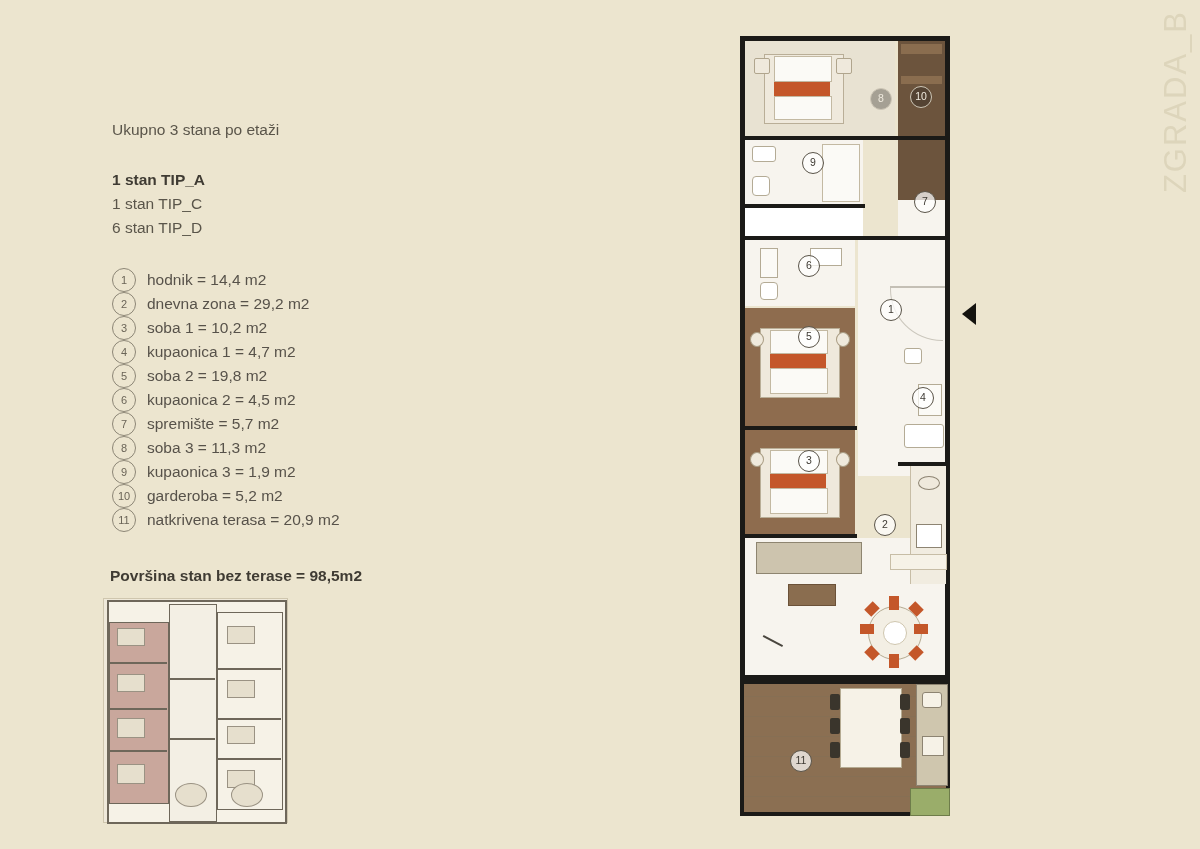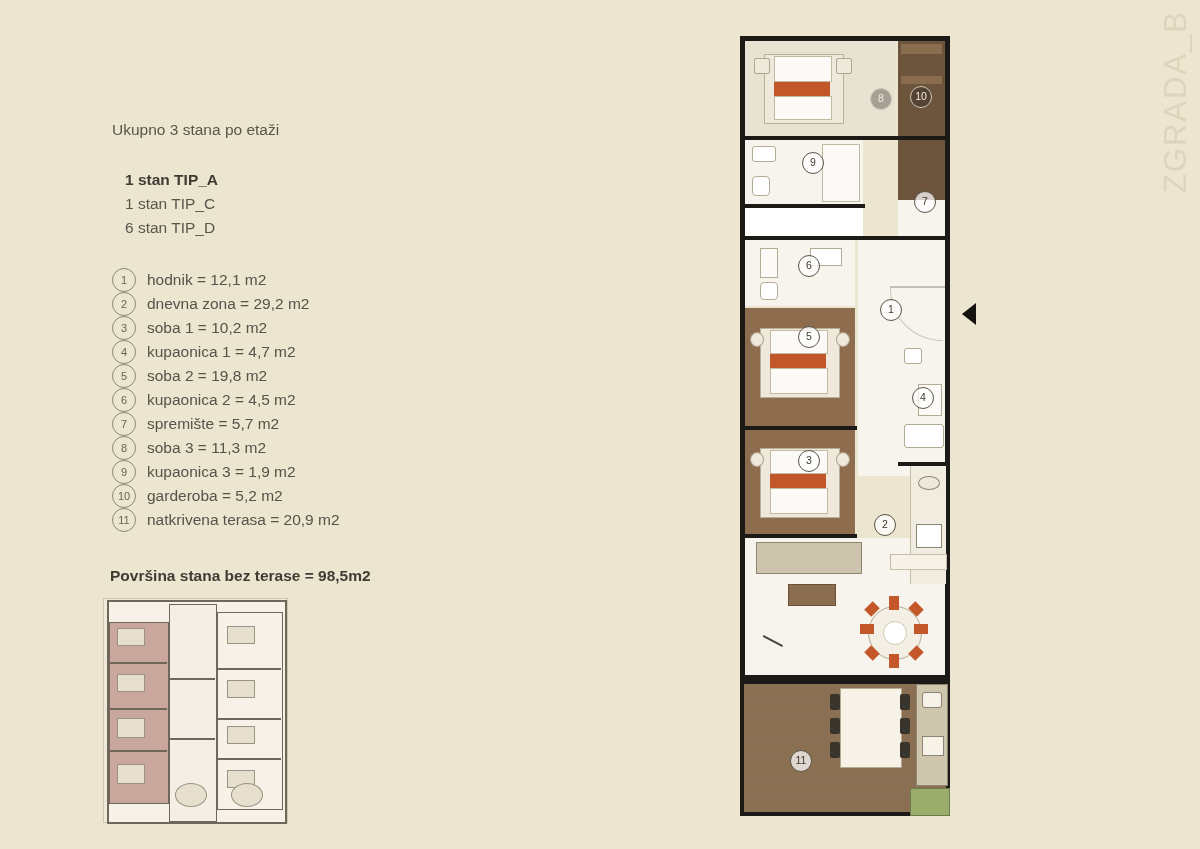--- a/index.html
+++ b/index.html
@@ -20,21 +20,21 @@
     font-size:38px;letter-spacing:0.5px;
     color:#595449;font-weight:400;
     white-space:nowrap;
   }
   #subtitle{
     position:absolute;left:112px;top:121px;
     font-size:15.5px;color:#5a554a;
   }
   #unit-list{
     position:absolute;left:112px;top:168px;
-    font-size:15.5px;line-height:24px;color:#5a554a;margin-left:13px;
+    font-size:15.5px;line-height:24px;color:#5a554a;
   }
   #unit-list .active{font-weight:bold;color:#3f3b33;}
   #legend{
     position:absolute;left:112px;top:268px;
     font-size:15.5px;color:#57524a;
   }
   .legend-row{
     display:flex;align-items:center;height:24px;
   }
   .legend-num{
@@ -120,21 +120,21 @@
 
   <div id="unit-list">
     <div class="active">1 stan TIP_A</div>
     <div>1 stan TIP_C</div>
     <div>6 stan TIP_D</div>
   </div>
 
   <div id="legend">
     <div class="legend-row">
       <span class="legend-num">1</span>
-      <span class="legend-label">hodnik = 12,1 m2</span>
+      <span class="legend-label">hodnik = 14,4 m2</span>
     </div>
     <div class="legend-row">
       <span class="legend-num">2</span>
       <span class="legend-label">dnevna zona = 29,2 m2</span>
     </div>
     <div class="legend-row">
       <span class="legend-num">3</span>
       <span class="legend-label">soba 1 = 10,2 m2</span>
     </div>
     <div class="legend-row">
@@ -164,21 +164,21 @@
     <div class="legend-row">
       <span class="legend-num">10</span>
       <span class="legend-label">garderoba = 5,2 m2</span>
     </div>
     <div class="legend-row">
       <span class="legend-num">11</span>
       <span class="legend-label">natkrivena terasa = 20,9 m2</span>
     </div>
   </div>
 
-  <div id="area-total">Površina stana bez terase = 98,5m2</div>
+  <div id="area-total">Površina stan bez terase = 98,5m2</div>
 
   <div id="key-plan">
     <div class="kp-bg"></div>
     <div class="kp-outline"></div>
     <div class="kp-high"></div>
     <div class="kp-mid"></div>
     <div class="kp-right"></div>
 
     <div class="kp-line" style="left:6px;top:64px;width:58px;height:1.5px;"></div>
     <div class="kp-line" style="left:6px;top:110px;width:58px;height:1.5px;"></div>

